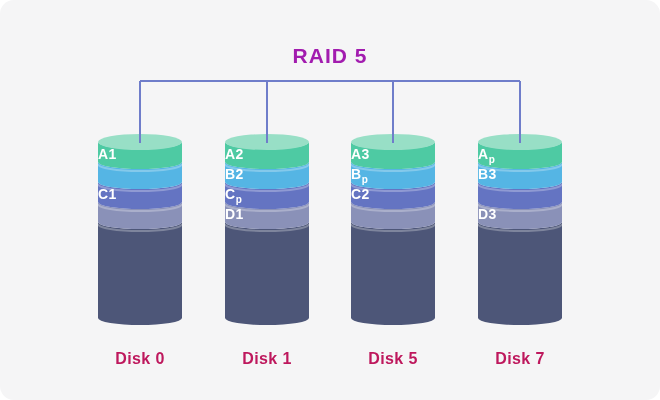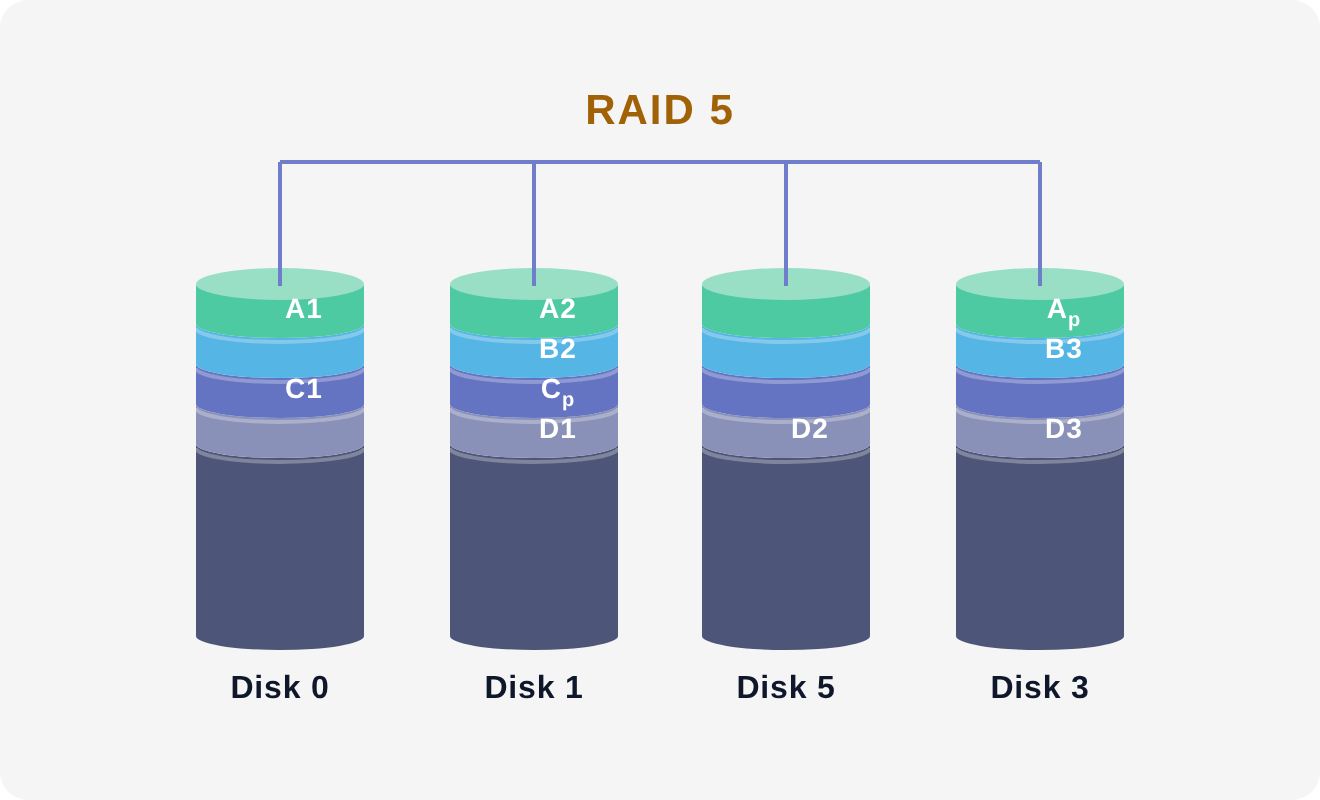--- a/index.html
+++ b/index.html
@@ -11,21 +11,21 @@
   .panel {
     position: absolute; inset: 0;
     background: #f5f5f6;
     border-radius: 14px;
     overflow: hidden;
   }
   .diagram-title {
     position: absolute; left: 0; top: 44px; width: 660px;
     text-align: center;
     font-size: 21px; font-weight: bold; letter-spacing: 1px;
-    color: #a16207;
+    color: #a21caf;
   }
   .connector-h {
     position: absolute; left: 140px; top: 80px;
     width: 380px; height: 2px; background: #6f7dca;
   }
   .stem {
     position: absolute; top: 81px; width: 2px; height: 62px;
     background: #6f7dca; z-index: 5;
   }
   .stem0 { left: 139px; } .stem1 { left: 266px; }
@@ -34,32 +34,32 @@
     position: absolute; top: 134px; width: 84px; z-index: 2;
   }
   .disk0 { left: 98px; } .disk1 { left: 225px; }
   .disk2 { left: 351px; } .disk3 { left: 478px; }
   .disk svg { display: block; }
   .band-labels {
     position: absolute; left: 0; top: 0; width: 84px; height: 192px;
     z-index: 4; pointer-events: none;
   }
   .band-label {
-    position: absolute; left: 12px; width: 84px; height: 20px;
-    line-height: 20px; text-align: center;
+    position: absolute; left: 0; width: 84px; height: 20px;
+    line-height: 20px; text-align: left;
     font-size: 14px; font-weight: bold; letter-spacing: 0.5px;
     color: #ffffff;
   }
   .band-label sub { font-size: 10px; line-height: 0; }
   .bl-0 { top: 10px; } .bl-1 { top: 30px; }
   .bl-2 { top: 50px; } .bl-3 { top: 70px; }
   .disk-name {
-    margin-top: 10px; width: 84px; text-align: center;
+    margin-top: 24px; width: 84px; text-align: center;
     font-size: 16px; font-weight: bold; letter-spacing: 0.4px;
-    color: #0f172a;
+    color: #be185d;
   }
   .rim { fill: none; stroke: rgba(255,255,255,0.28); stroke-width: 2; }
 </style>
 </head>
 <body>
 
 <div class="panel">
 
   <div class="diagram-title">RAID 5</div>
 
@@ -118,21 +118,23 @@
       <path d="M0,48 A42 7 0 0 0 84,48 L84,68 A42 7 0 0 1 0,68 Z" fill="#6474c2"></path>
       <path d="M0,28 A42 7 0 0 0 84,28 L84,48 A42 7 0 0 1 0,48 Z" fill="#55b5e4"></path>
       <path d="M0,8 A42 7 0 0 0 84,8 L84,28 A42 7 0 0 1 0,28 Z" fill="#4ecaa3"></path>
       <path class="rim" d="M0,30 A42 7 0 0 0 84,30"></path>
       <path class="rim" d="M0,50 A42 7 0 0 0 84,50"></path>
       <path class="rim" d="M0,70 A42 7 0 0 0 84,70"></path>
       <path class="rim" d="M0,90 A42 7 0 0 0 84,90"></path>
       <ellipse cx="42" cy="8" rx="42" ry="8" fill="#98dfc6"></ellipse>
     </svg>
     <div class="band-labels">
-      <div class="band-label bl-3"><span>D2</span><sub></sub></div>
+      <div class="band-label bl-0"><span>A3</span><sub></sub></div>
+      <div class="band-label bl-1"><span>B</span><sub>p</sub></div>
+      <div class="band-label bl-2"><span>C2</span><sub></sub></div>
     </div>
     <div class="disk-name">Disk 5</div>
   </div>
 
   <div class="disk disk3">
     <svg width="84" height="192" viewBox="0 0 84 192">
       <path d="M0,88 A42 7 0 0 0 84,88 L84,184 A42 7 0 0 1 0,184 Z" fill="#4d5678"></path>
       <path d="M0,68 A42 7 0 0 0 84,68 L84,88 A42 7 0 0 1 0,88 Z" fill="#8a91b8"></path>
       <path d="M0,48 A42 7 0 0 0 84,48 L84,68 A42 7 0 0 1 0,68 Z" fill="#6474c2"></path>
       <path d="M0,28 A42 7 0 0 0 84,28 L84,48 A42 7 0 0 1 0,48 Z" fill="#55b5e4"></path>
@@ -141,16 +143,16 @@
       <path class="rim" d="M0,50 A42 7 0 0 0 84,50"></path>
       <path class="rim" d="M0,70 A42 7 0 0 0 84,70"></path>
       <path class="rim" d="M0,90 A42 7 0 0 0 84,90"></path>
       <ellipse cx="42" cy="8" rx="42" ry="8" fill="#98dfc6"></ellipse>
     </svg>
     <div class="band-labels">
       <div class="band-label bl-0"><span>A</span><sub>p</sub></div>
       <div class="band-label bl-1"><span>B3</span><sub></sub></div>
       <div class="band-label bl-3"><span>D3</span><sub></sub></div>
     </div>
-    <div class="disk-name">Disk 3</div>
+    <div class="disk-name">Disk 7</div>
   </div>
 
 </div>
 
 </body></html>

